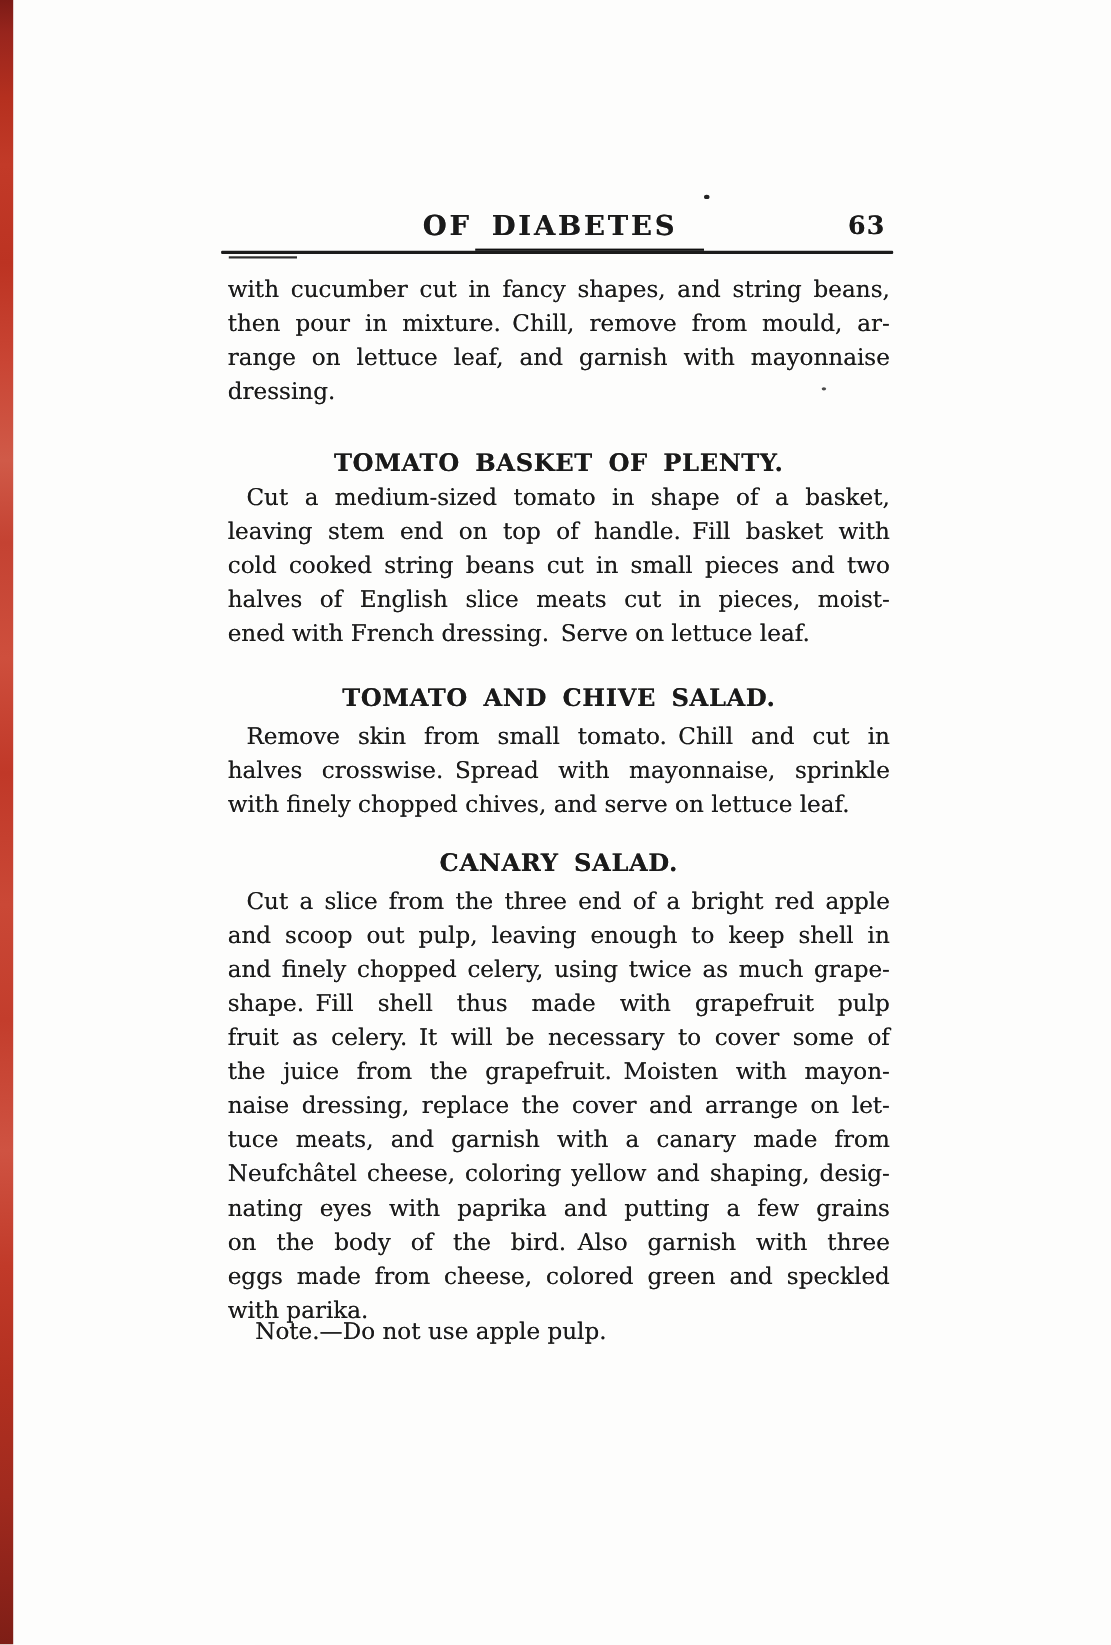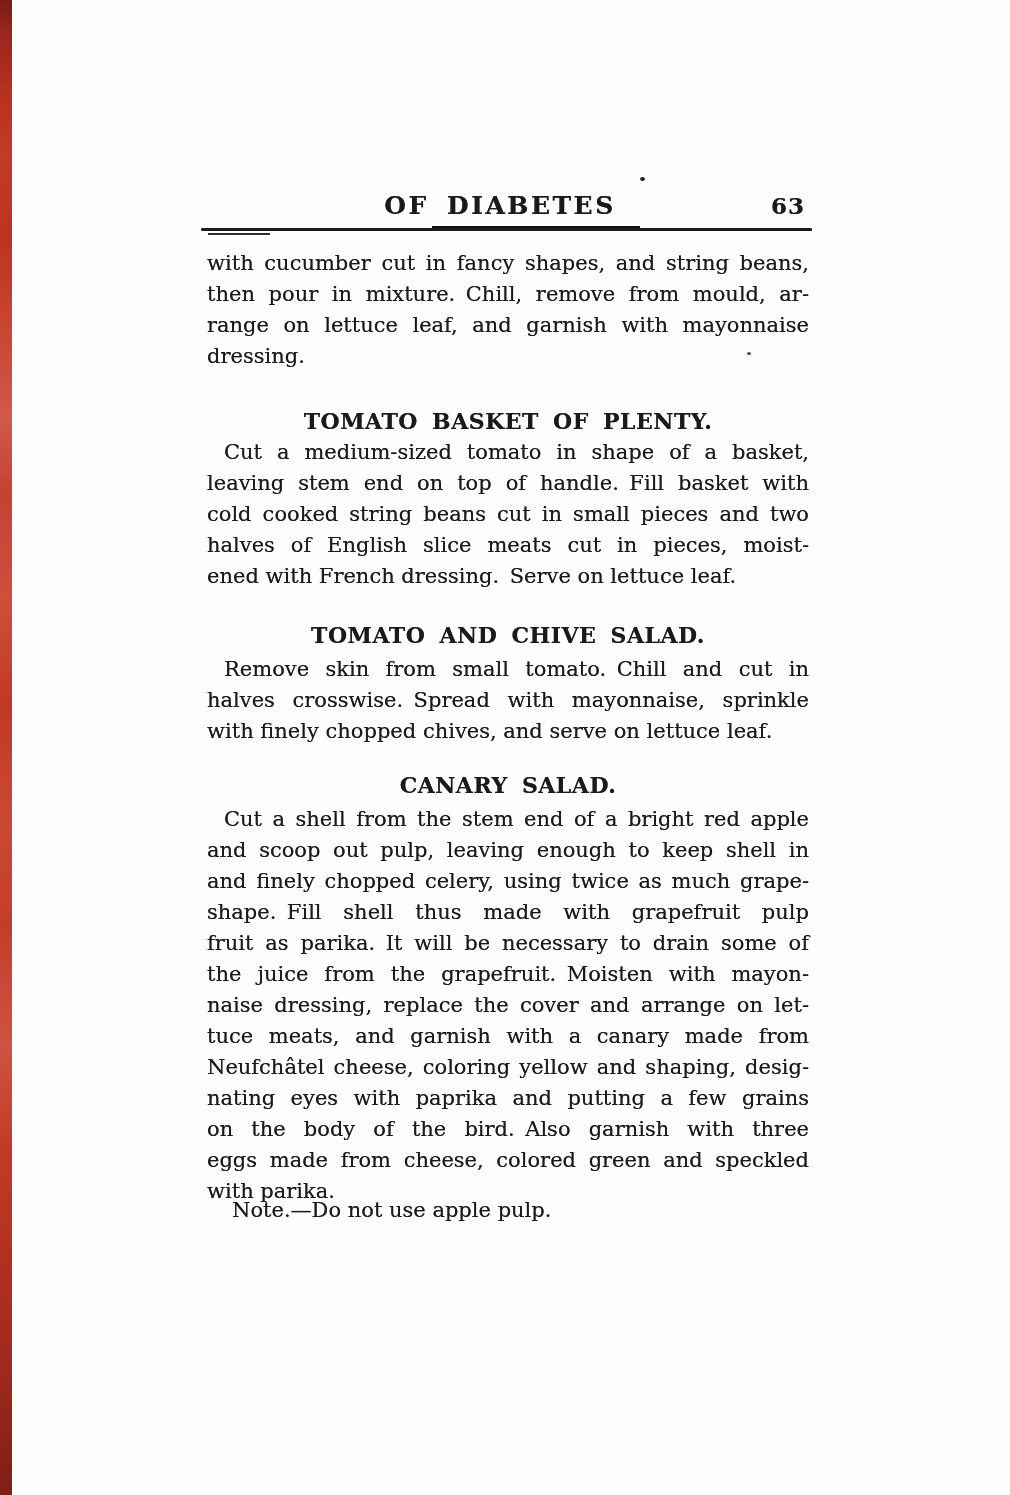--- a/index.html
+++ b/index.html
@@ -106,25 +106,25 @@
         <div class="line last">ened with French dressing. Serve on lettuce leaf.</div>
       </div>
       <div class="section-heading" style="top: 624px;">TOMATO AND CHIVE SALAD.</div>
       <div class="paragraph" style="top: 654px;">
         <div class="line indent">Remove skin from small tomato. Chill and cut in</div>
         <div class="line">halves crosswise. Spread with mayonnaise, sprinkle</div>
         <div class="line last">with finely chopped chives, and serve on lettuce leaf.</div>
       </div>
       <div class="section-heading" style="top: 774px;">CANARY SALAD.</div>
       <div class="paragraph" style="top: 804px;">
-        <div class="line indent">Cut a shell from the stem end of a bright red apple</div>
+        <div class="line indent">Cut a slice from the three end of a bright red apple</div>
         <div class="line">and scoop out pulp, leaving enough to keep shell in</div>
         <div class="line">and finely chopped celery, using twice as much grape-</div>
         <div class="line">shape. Fill shell thus made with grapefruit pulp</div>
-        <div class="line">fruit as parika. It will be necessary to drain some of</div>
+        <div class="line">fruit as celery. It will be necessary to cover some of</div>
         <div class="line">the juice from the grapefruit. Moisten with mayon-</div>
         <div class="line">naise dressing, replace the cover and arrange on let-</div>
         <div class="line">tuce meats, and garnish with a canary made from</div>
         <div class="line">Neufchâtel cheese, coloring yellow and shaping, desig-</div>
         <div class="line">nating eyes with paprika and putting a few grains</div>
         <div class="line">on the body of the bird. Also garnish with three</div>
         <div class="line">eggs made from cheese, colored green and speckled</div>
         <div class="line last">with parika.</div>
       </div>
       <div class="paragraph" style="top: 1195px;">

